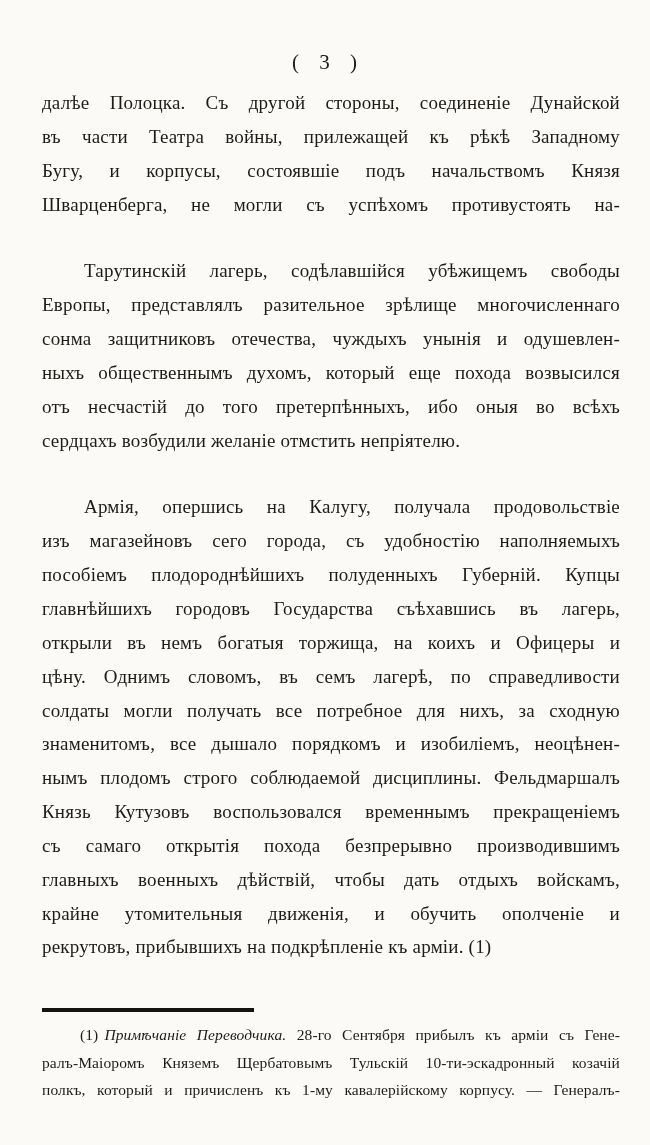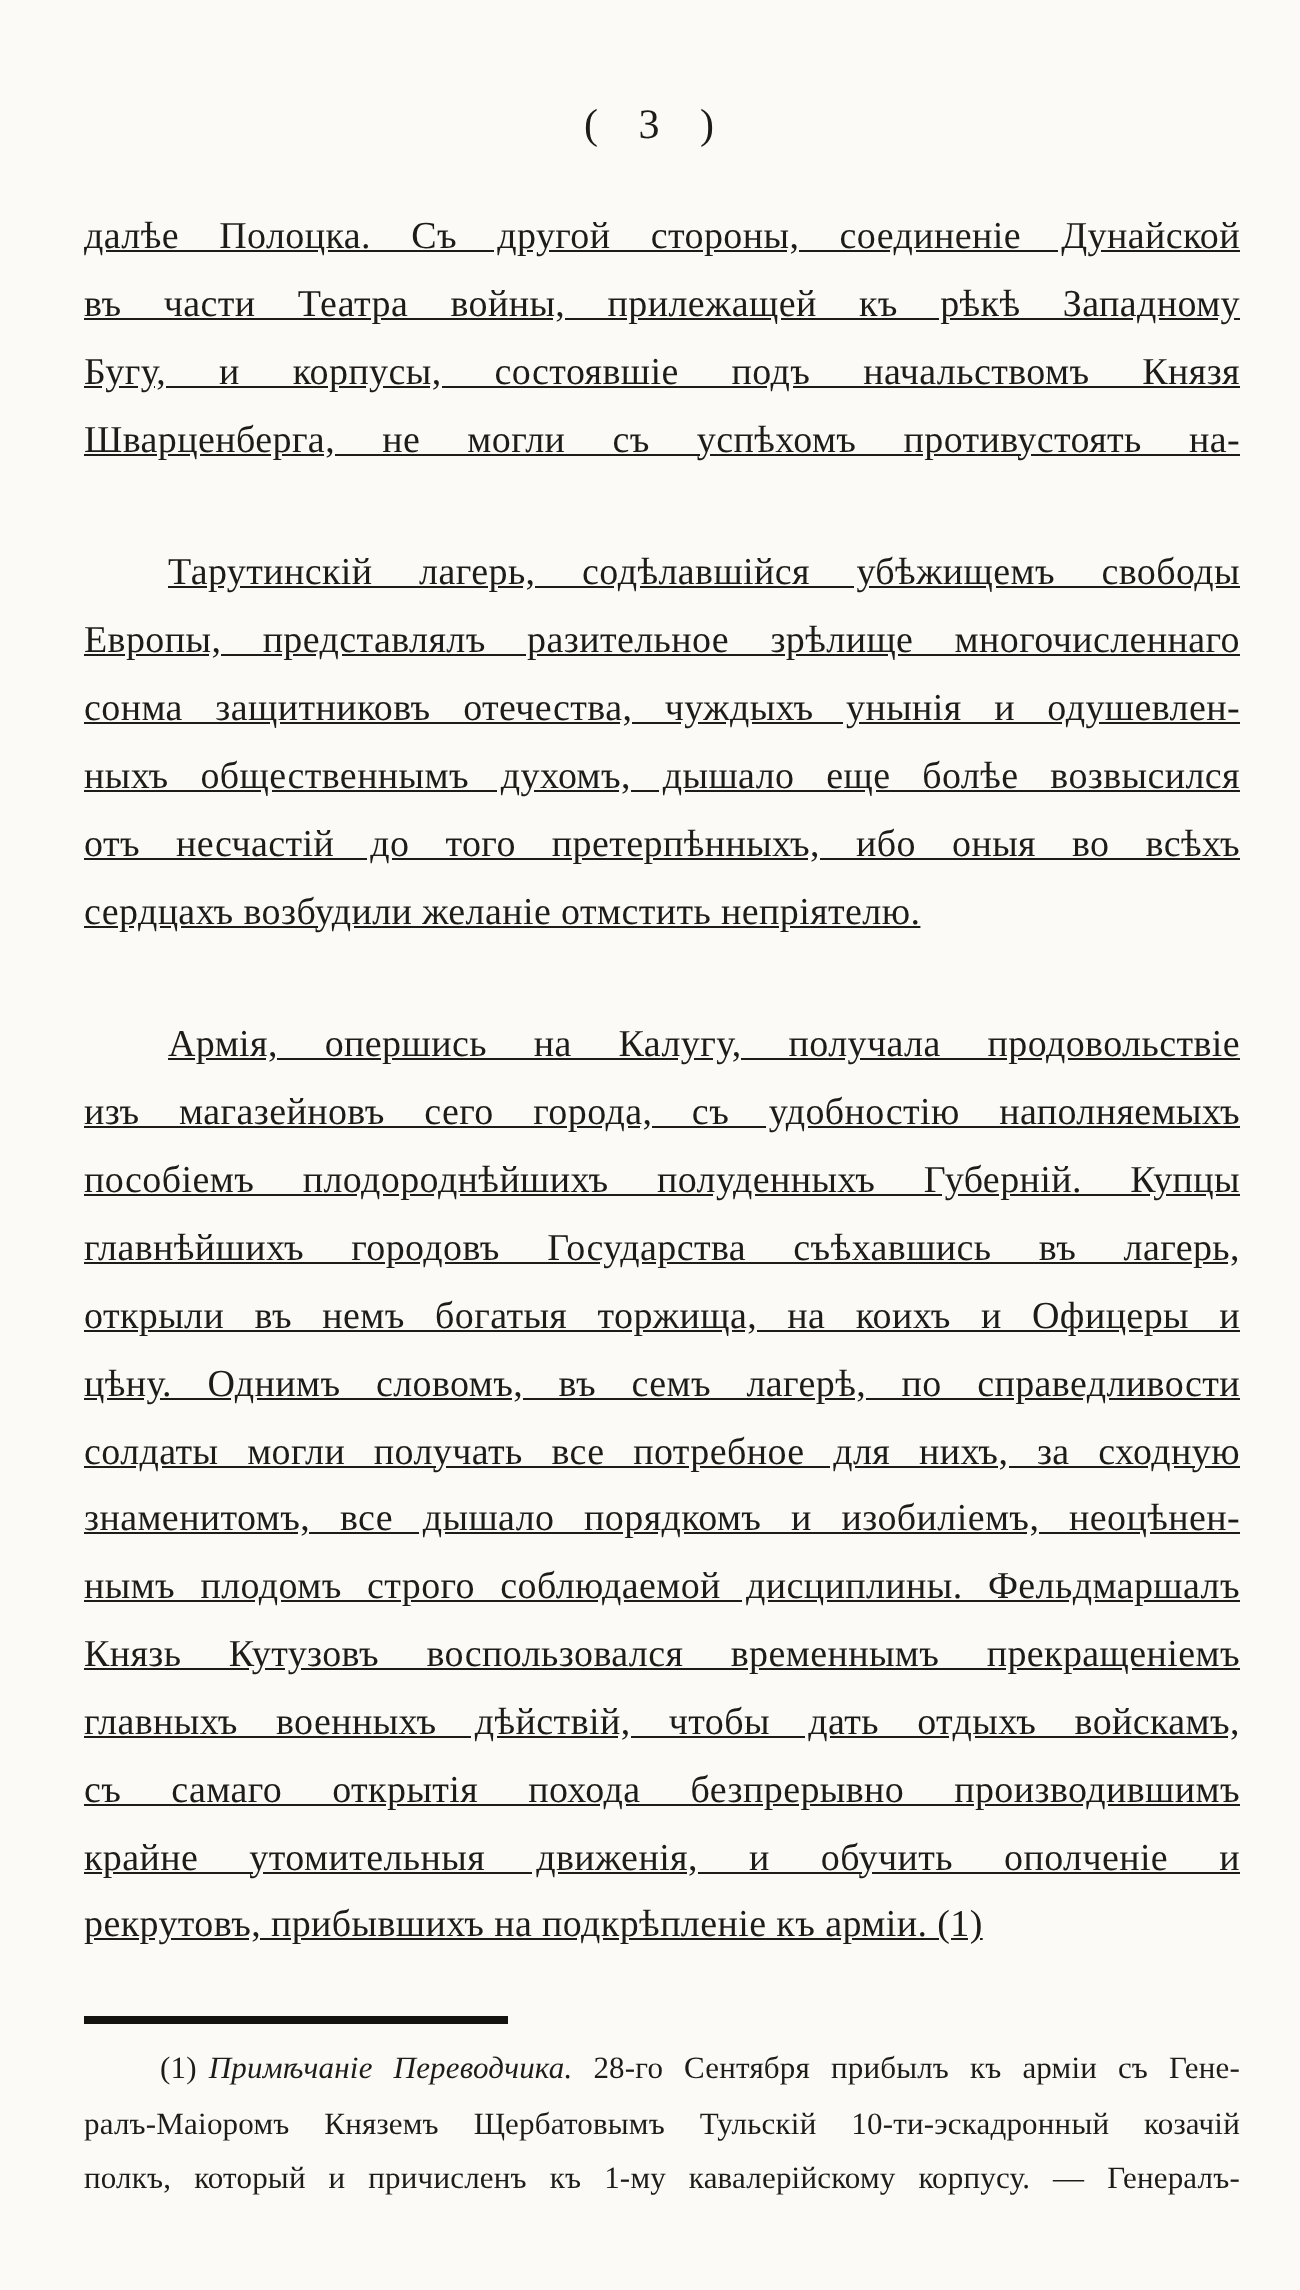--- a/index.html
+++ b/index.html
@@ -19,26 +19,25 @@
     position: absolute;
     top: 48px; left: 0; right: 0;
     text-align: center;
     font-size: 21px;
     line-height: 28px;
     word-spacing: 13px;
     letter-spacing: 1px;
   }
   .body-text {
     position: absolute;
-    top: 102px; left: 42px;
+    top: 86px; left: 42px;
     width: 578px;
     font-size: 19px;
     line-height: 33.85px;
     letter-spacing: 0.2px;
-    text-decoration: underline;
   }
   .line {
     text-align: justify;
     text-align-last: justify;
     white-space: normal;
     overflow: hidden;
     height: 33.85px;
   }
   .line.indent { text-indent: 42px; margin-top: 33px; }
   .line.para-end { text-align-last: left; }
@@ -74,35 +73,35 @@
   <div class="page-header">( 3 )</div>
 
   <div class="body-text">
       <div class="line">далѣе Полоцка. Съ другой стороны, соединеніе Дунайской</div>
       <div class="line">въ части Театра войны, прилежащей къ рѣкѣ Западному</div>
       <div class="line">Бугу, и корпусы, состоявшіе подъ начальствомъ Князя</div>
       <div class="line">Шварценберга, не могли съ успѣхомъ противустоять на-</div>
       <div class="line indent">Тарутинскій лагерь, содѣлавшійся убѣжищемъ свободы</div>
       <div class="line">Европы, представлялъ разительное зрѣлище многочисленнаго</div>
       <div class="line">сонма защитниковъ отечества, чуждыхъ унынія и одушевлен-</div>
-      <div class="line">ныхъ общественнымъ духомъ, дышало еще болѣе возвысился</div>
+      <div class="line">ныхъ общественнымъ духомъ, который еще похода возвысился</div>
       <div class="line">отъ несчастій до того претерпѣнныхъ, ибо оныя во всѣхъ</div>
       <div class="line para-end">сердцахъ возбудили желаніе отмстить непріятелю.</div>
       <div class="line indent">Армія, опершись на Калугу, получала продовольствіе</div>
       <div class="line">изъ магазейновъ сего города, съ удобностію наполняемыхъ</div>
       <div class="line">пособіемъ плодороднѣйшихъ полуденныхъ Губерній. Купцы</div>
       <div class="line">главнѣйшихъ городовъ Государства съѣхавшись въ лагерь,</div>
       <div class="line">открыли въ немъ богатыя торжища, на коихъ и Офицеры и</div>
       <div class="line">цѣну. Однимъ словомъ, въ семъ лагерѣ, по справедливости</div>
       <div class="line">солдаты могли получать все потребное для нихъ, за сходную</div>
       <div class="line">знаменитомъ, все дышало порядкомъ и изобиліемъ, неоцѣнен-</div>
       <div class="line">нымъ плодомъ строго соблюдаемой дисциплины. Фельдмаршалъ</div>
       <div class="line">Князь Кутузовъ воспользовался временнымъ прекращеніемъ</div>
+      <div class="line">съ самаго открытія похода безпрерывно производившимъ</div>
       <div class="line">главныхъ военныхъ дѣйствій, чтобы дать отдыхъ войскамъ,</div>
-      <div class="line">съ самаго открытія похода безпрерывно производившимъ</div>
       <div class="line">крайне утомительныя движенія, и обучить ополченіе и</div>
       <div class="line para-end">рекрутовъ, прибывшихъ на подкрѣпленіе къ арміи. (1)</div>
     </div>
 
   <div class="footnote-rule"></div>
 
   <div class="footnote">
     <div class="fn-line fn-first">
       <span class="fn-marker">(1)</span><span class="ital">Примѣчаніе Переводчика.</span><span> 28-го Сентября прибылъ къ арміи съ Гене-</span>
     </div>

